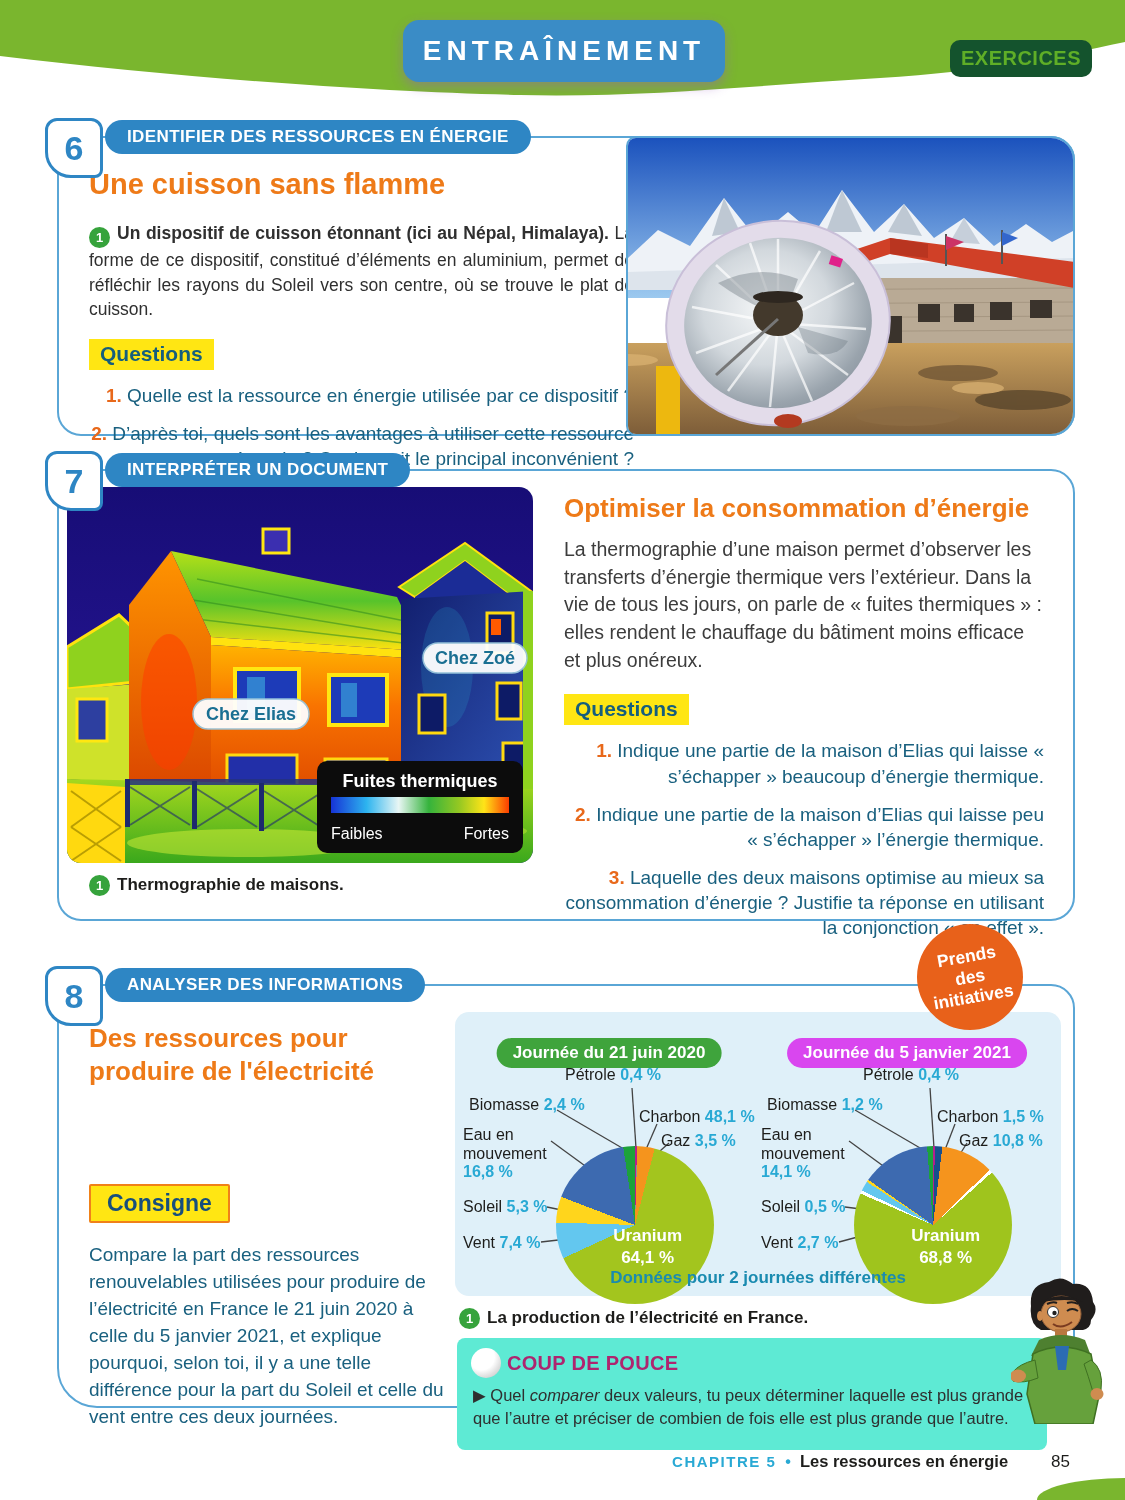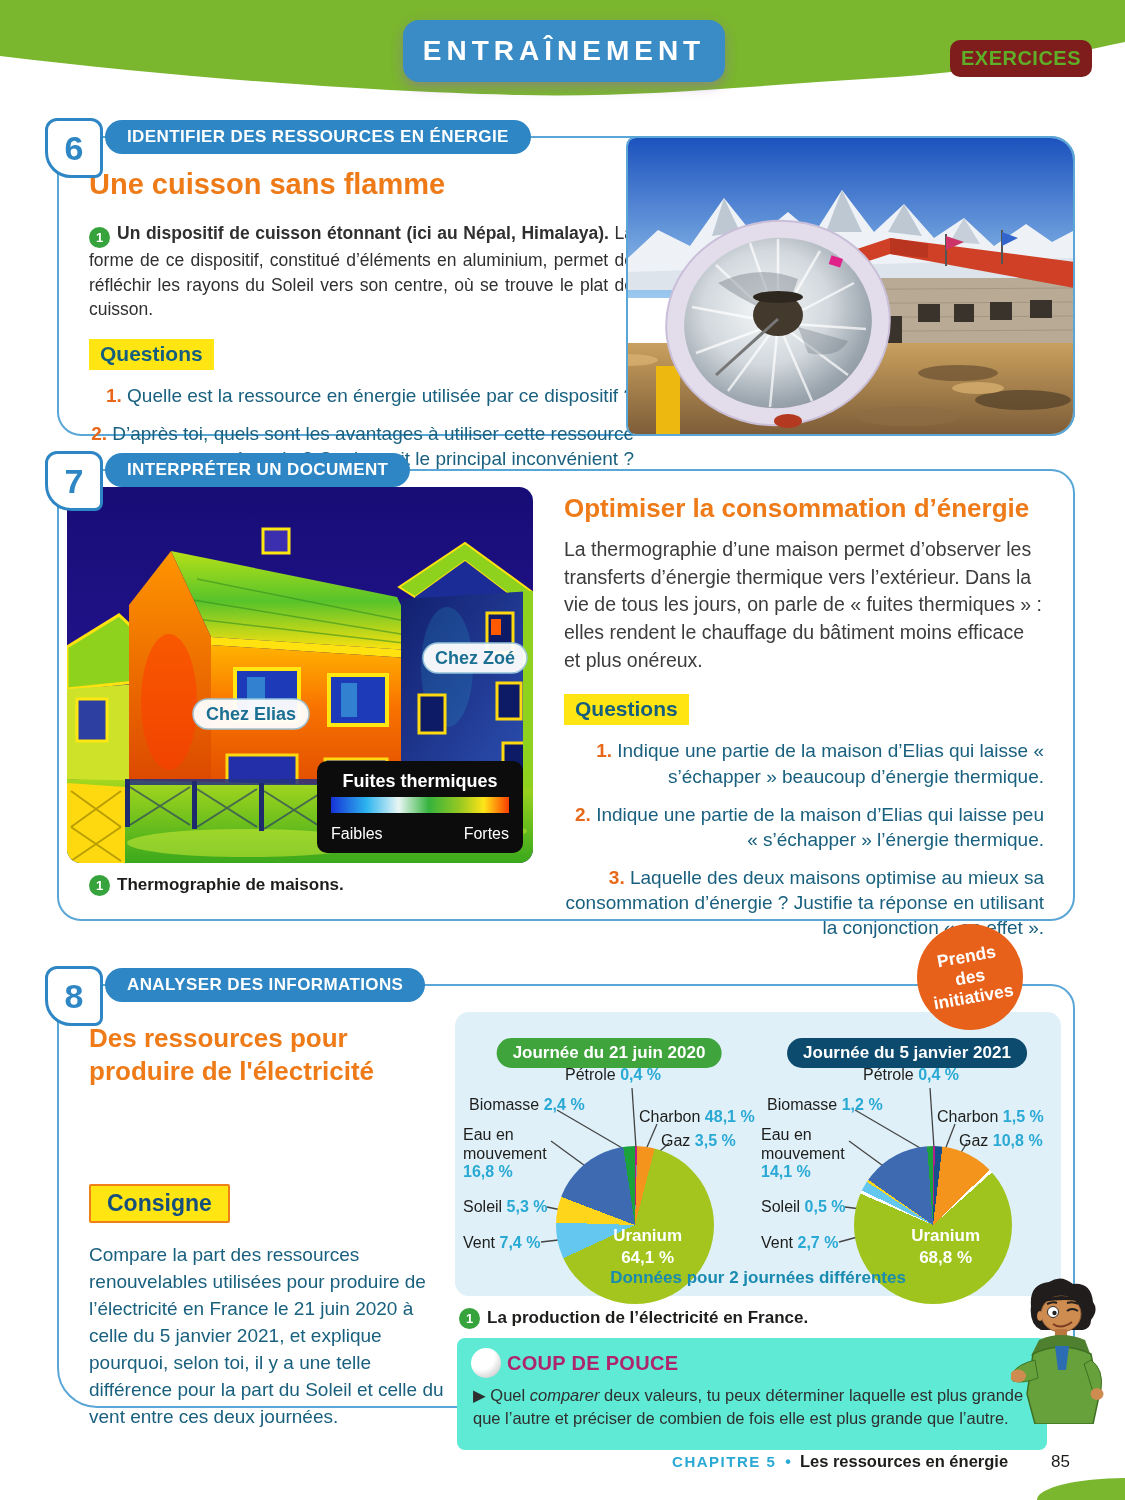--- a/index.html
+++ b/index.html
@@ -10,21 +10,21 @@
   }
   
   .hdr-wave{position:absolute;left:0;top:0;width:1125px;height:110px;}
   .banner{
     position:absolute;left:403px;top:20px;width:322px;height:62px;background:#3a8cc6;
     border-radius:16px;color:#fff;font-size:28px;font-weight:bold;letter-spacing:5px;
     display:flex;align-items:center;justify-content:center;
     box-shadow:0 5px 12px rgba(150,90,190,.45);z-index:3;
   }
   .tab-exercices{
-    position:absolute;right:33px;top:40px;width:142px;height:37px;background:#7f1d1d;
+    position:absolute;right:33px;top:40px;width:142px;height:37px;background:#14532d;
     border-radius:10px;color:#5fae27;font-weight:bold;font-size:20px;letter-spacing:.5px;
     display:flex;align-items:center;justify-content:center;z-index:3;
   }
   
   .exo{position:absolute;border:2px solid #5aa6d6;border-radius:24px;background:#fff;}
   .badge{
     position:absolute;left:-14px;top:-20px;width:52px;height:54px;background:#fff;
     border:3px solid #2e86c4;border-radius:12px 12px 8px 26px;color:#2e86c4;
     font-size:34px;font-weight:bold;display:flex;align-items:center;justify-content:center;z-index:4;
   }
@@ -422,21 +422,21 @@
       <div class="plabel lp-vent"><span>Vent</span> <span class="val">7,4 %</span></div>
       <div class="pie" style="background: conic-gradient(rgb(182, 30, 141) 0%, rgb(182, 30, 141) 0.4%, rgb(143, 148, 152) 0.4%, rgb(143, 148, 152) 0.5%, rgb(245, 148, 29) 0.5%, rgb(245, 148, 29) 4%, rgb(163, 197, 30) 4%, rgb(163, 197, 30) 68.1%, rgb(99, 199, 239) 68.1%, rgb(99, 199, 239) 75.5%, rgb(255, 213, 28) 75.5%, rgb(255, 213, 28) 80.8%, rgb(61, 106, 176) 80.8%, rgb(61, 106, 176) 97.6%, rgb(28, 162, 59) 97.6%, rgb(28, 162, 59) 100%);">
         <div class="pie-inner">
           <div>Uranium</div>
           <div>64,1 %</div>
         </div>
       </div>
     </div>
 
     <div class="chart c1">
-      <div class="chart-pill" style="background: #0c4a6e;">Journée du 5 janvier 2021</div>
+      <div class="chart-pill" style="background: #d946ef;">Journée du 5 janvier 2021</div>
       <svg class="leads" width="296" height="250">
         <line x1="171" y1="50" x2="175" y2="110"></line>
         <line x1="96" y1="72" x2="168" y2="114"></line>
         <line x1="196" y1="86" x2="184" y2="117"></line>
         <line x1="208" y1="105" x2="196" y2="124"></line>
         <line x1="90" y1="103" x2="127" y2="130"></line>
         <line x1="86" y1="169" x2="110" y2="172"></line>
         <line x1="80" y1="204" x2="106" y2="197"></line>
       </svg>
       <div class="plabel lp-petrole"><span>Pétrole</span> <span class="val">0,4 %</span></div>

